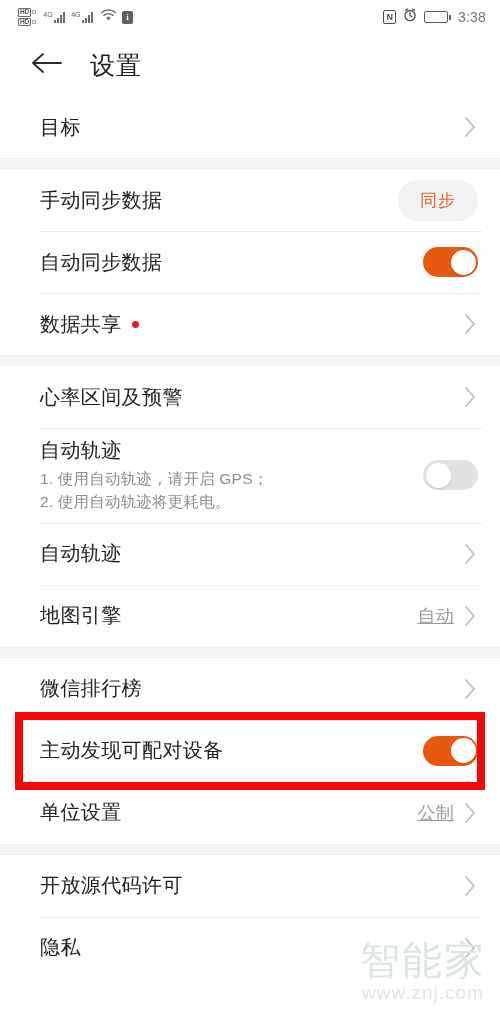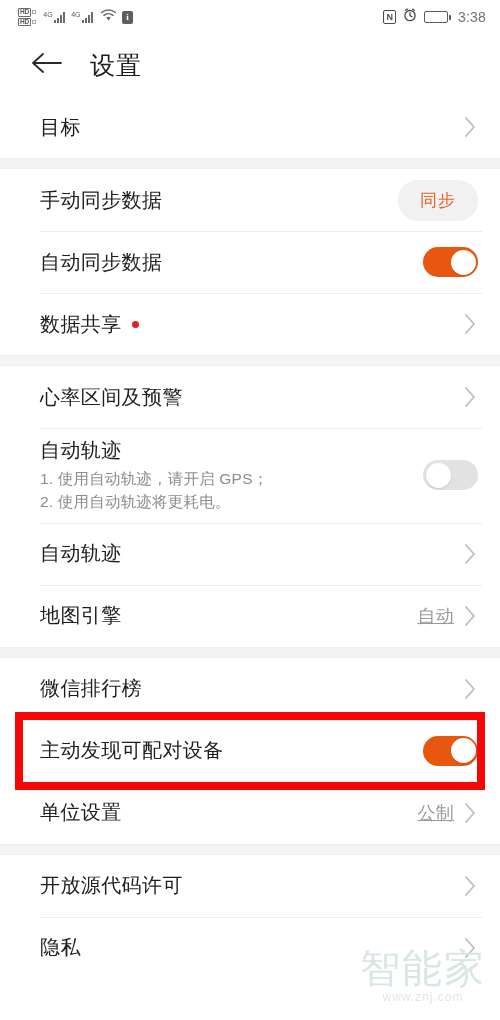--- a/index.html
+++ b/index.html
@@ -240,21 +240,21 @@
     margin-top: 47px;
   }
   .wm-main {
     font-size: 40px;
     color: #d9e6e3;
     letter-spacing: 2px;
     line-height: 1;
     font-family: "DejaVu Sans", sans-serif;
   }
   .wm-sub {
-    font-size: 12px;
+    font-size: 19px;
     color: #dfe7e6;
     letter-spacing: 1px;
     margin-top: 2px;
   }
 </style>
 </head>
 <body>
 
 <div class="statusbar">
   <div class="sb-left">

